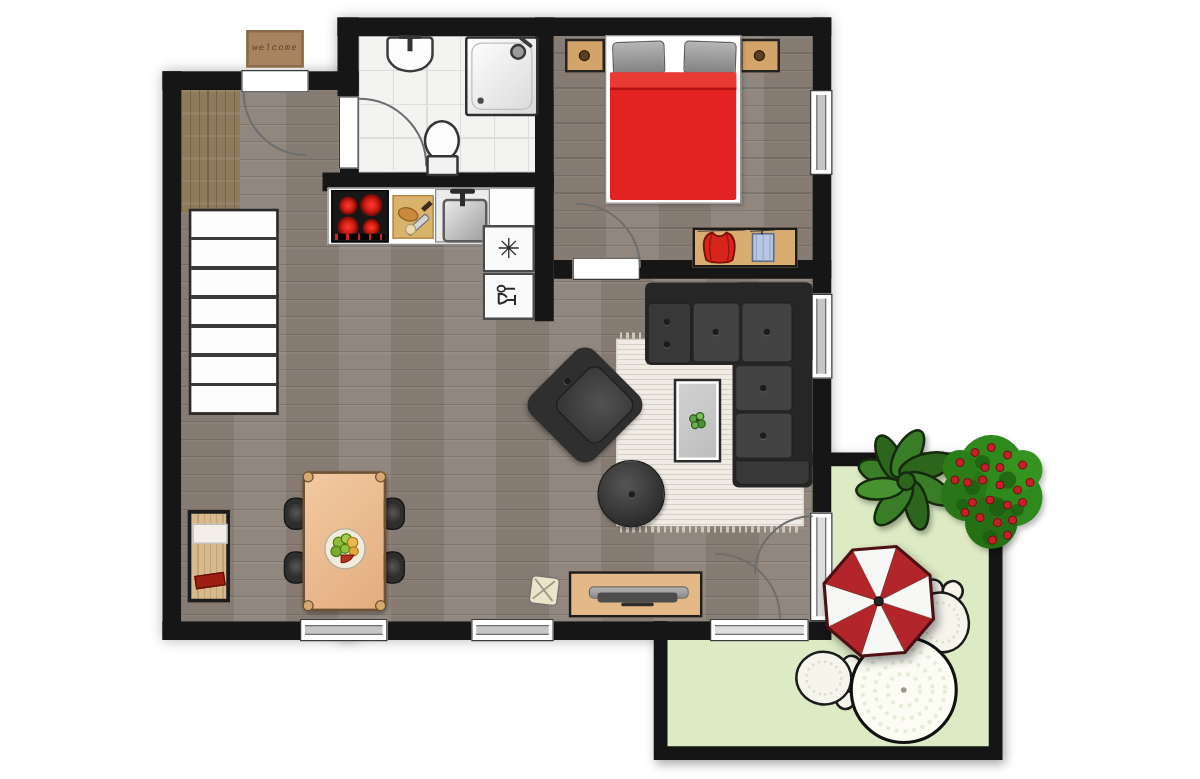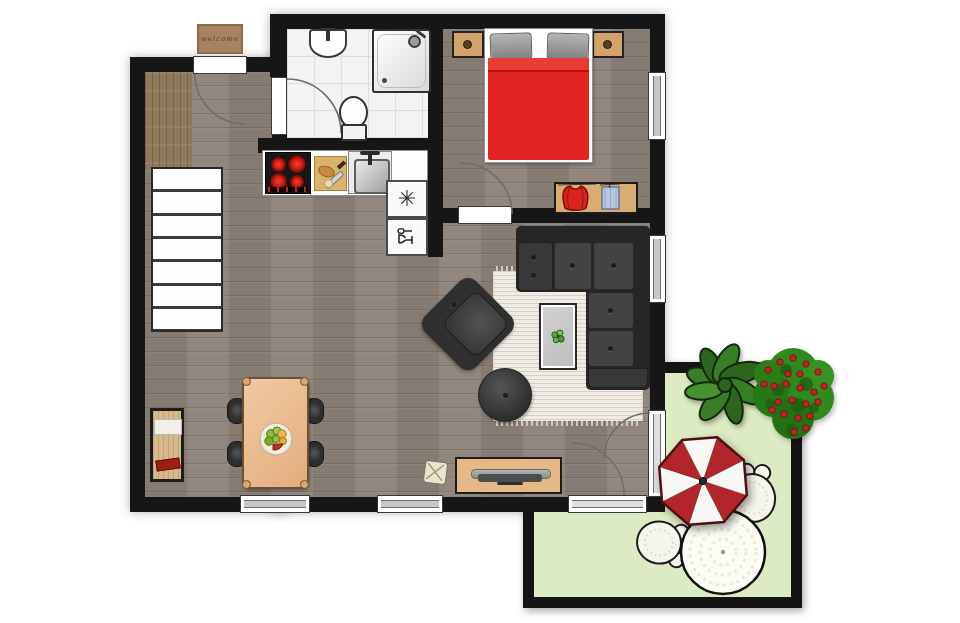--- a/index.html
+++ b/index.html
@@ -108,21 +108,21 @@
     <path d="M650,413 C624.6,413 604,433.6 604,459" fill="none" stroke="#6e6e6e" stroke-width="1.6"></path>
     <path d="M624,495 C624,466.3 600.7,443 572,443" fill="none" stroke="#6e6e6e" stroke-width="1.6"></path>
   </svg>
 
   <div class="stairs" style="left:151px;top:167px;width:72px;height:165px;"></div>
   <div class="a" style="left:150px;top:408px;width:34px;height:74px;background:#d8b98c;border:3px solid #1c1c1c;box-sizing:border-box;background-image:repeating-linear-gradient(90deg,rgba(0,0,0,.12) 0 1px,transparent 1px 5px);">
     <div class="a" style="left:1px;top:8px;width:26px;height:14px;background:#f3efe8;border:1px solid #bbb;"></div>
     <div class="a" style="left:3px;top:48px;width:22px;height:9px;background:#9c1f12;border:1px solid #5f0d06;transform:rotate(-8deg);"></div>
   </div>
   <div class="a" style="left:197px;top:24px;width:46px;height:30px;background:#a8835f;border:2px solid #8a6b4b;box-sizing:border-box;display:flex;align-items:center;justify-content:center;">
-    <span class="lbl" style="position:static;font-size:7px;letter-spacing:1px;">welcome</span>
+    <span class="lbl" style="position:static;font-size:7px;letter-spacing:1px;font-family:Liberation Mono, monospace;">welcome</span>
   </div>
 
   <div class="counter" style="left:262px;top:150px;width:166px;height:46px;"></div>
   <div class="a" style="left:265px;top:152px;width:46px;height:42px;background:#171717;border:1px solid #000;box-sizing:border-box;">
     <div class="burner" style="left:5px;top:4px;width:15px;height:15px;"></div>
     <div class="burner" style="left:22px;top:2px;width:18px;height:18px;"></div>
     <div class="burner" style="left:4px;top:20px;width:17px;height:17px;"></div>
     <div class="burner" style="left:24px;top:22px;width:14px;height:14px;"></div>
     <div class="a" style="left:2px;bottom:1px;width:40px;height:5px;background:#040404;background-image:repeating-linear-gradient(90deg,#c22 0 2px,transparent 2px 9px);"></div>
   </div>

